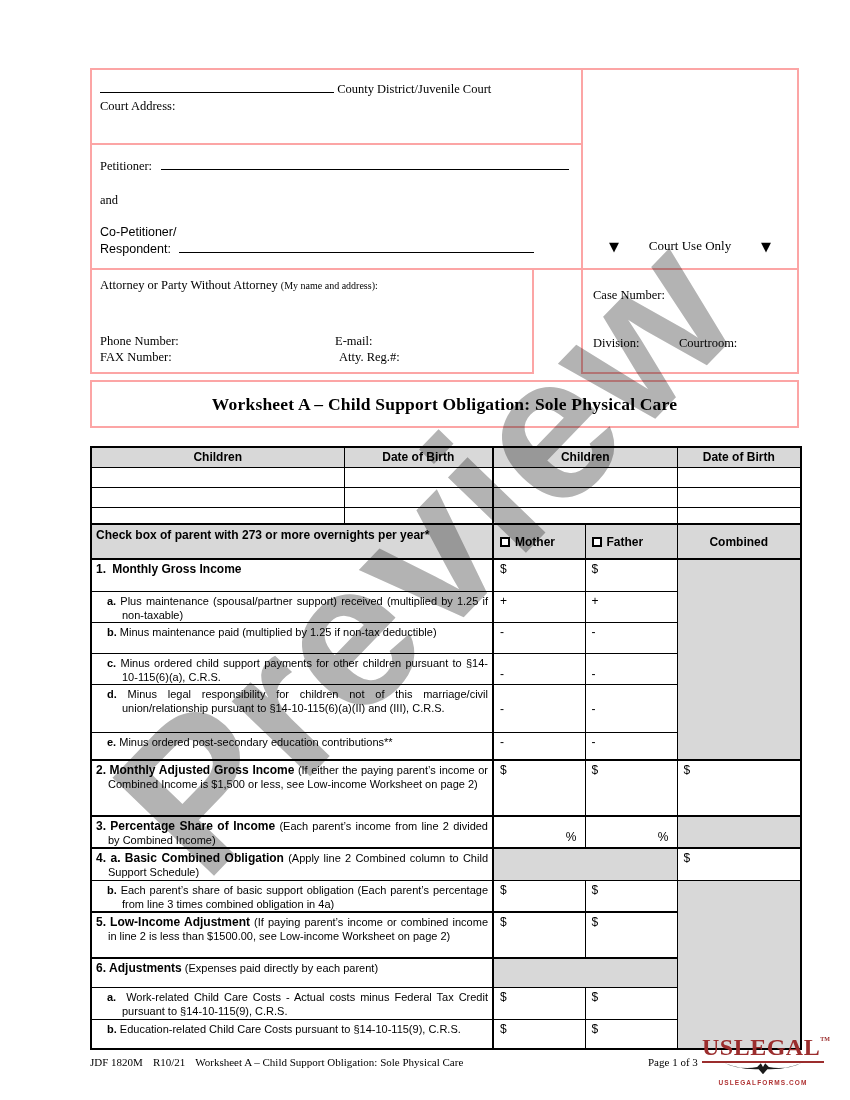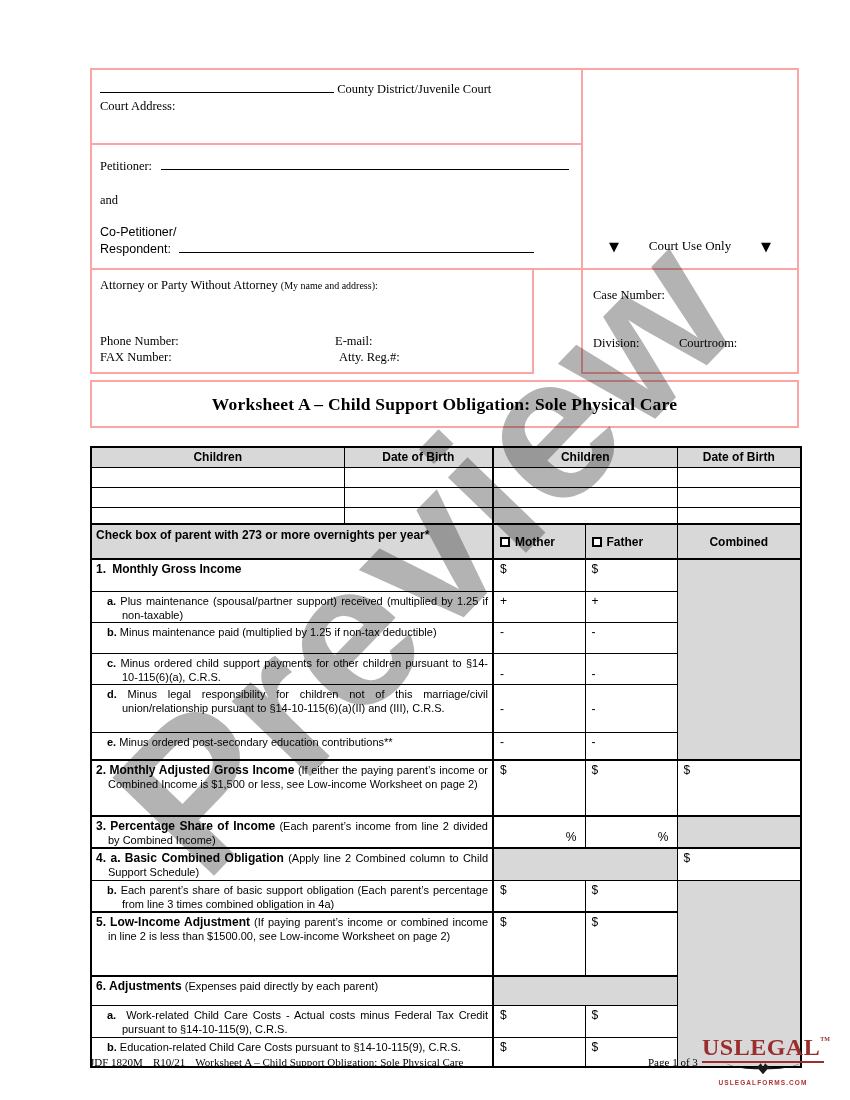--- a/index.html
+++ b/index.html
@@ -254,21 +254,21 @@
       <td class="val">$</td>
     </tr>
 
     <tr style="height:32px;">
       <td class="desc sub just br2"><span class="b">b.</span> <span>Each parent’s share of basic support obligation (Each parent’s percentage from line 3 times combined obligation in 4a)</span></td>
       <td class="val">$</td>
       <td class="val">$</td>
       <td class="gray" rowspan="5"></td>
     </tr>
 
-    <tr style="height:64px;" class="t2">
+    <tr style="height:46px;" class="t2">
       <td class="desc just br2"><span class="b">5.</span> <span class="b">Low-Income Adjustment</span> <span>(If paying parent’s income or combined income in line 2 is less than $1500.00, see Low-income Worksheet on page 2)</span></td>
       <td class="val">$</td>
       <td class="val">$</td>
     </tr>
 
     <tr style="height:29px;" class="t2">
       <td class="desc br2"><span class="b">6.</span> <span class="b">Adjustments</span> <span>(Expenses paid directly by each parent)</span></td>
       <td class="gray" colspan="2"></td>
     </tr>
 

